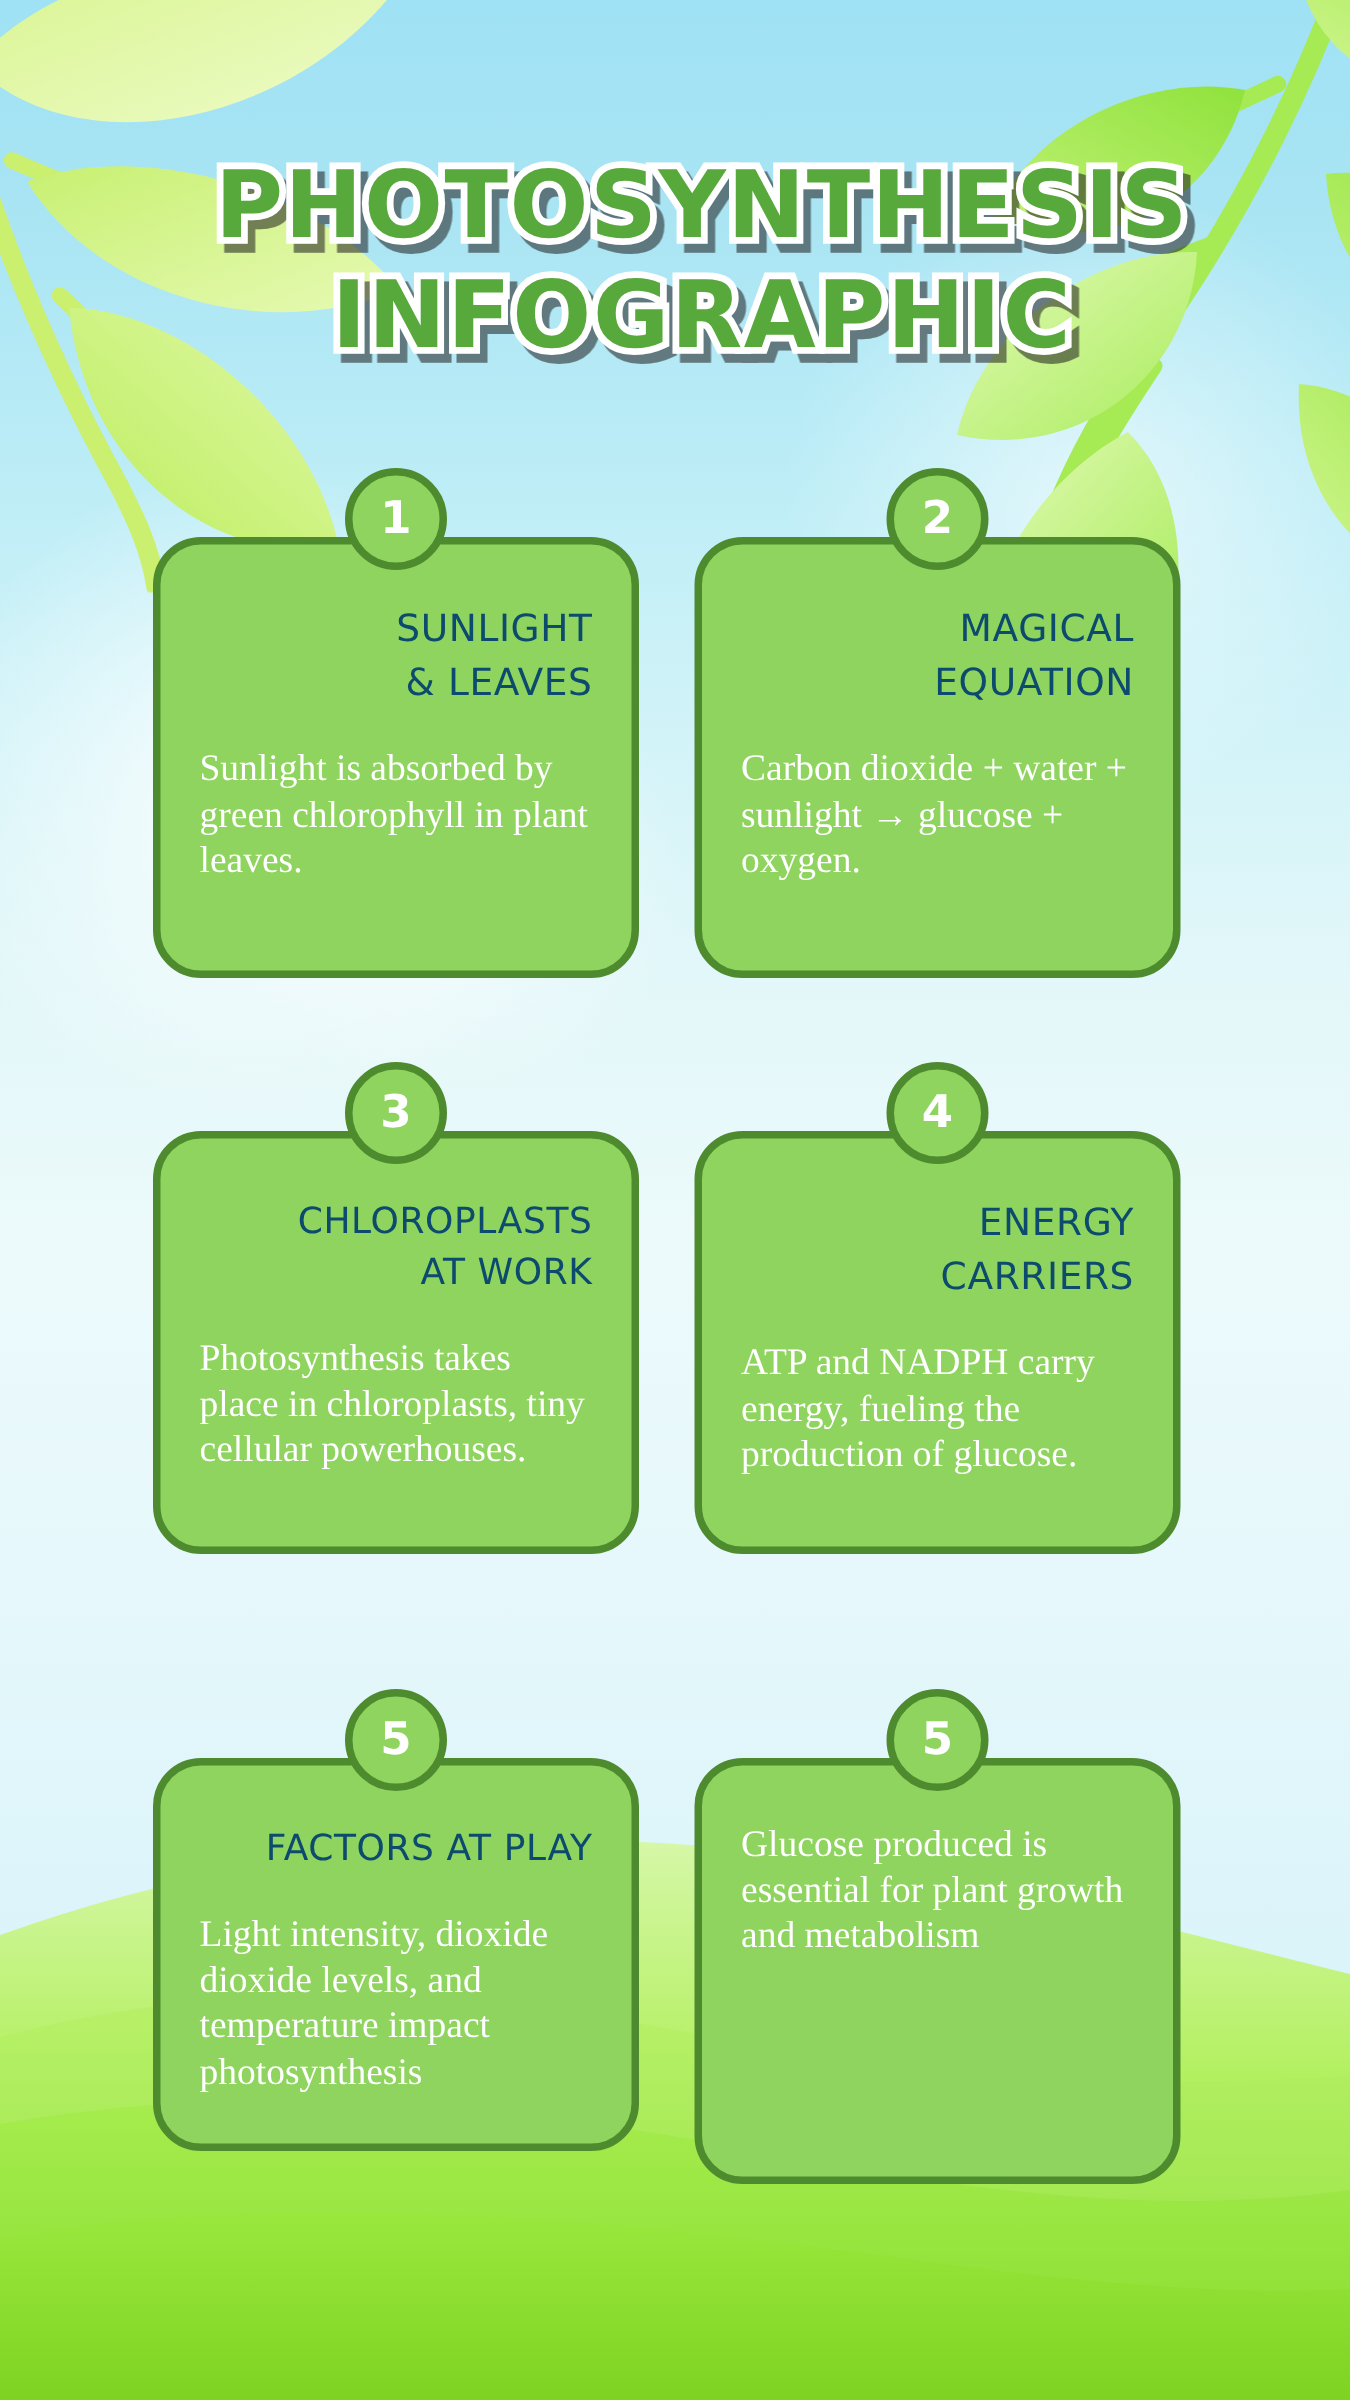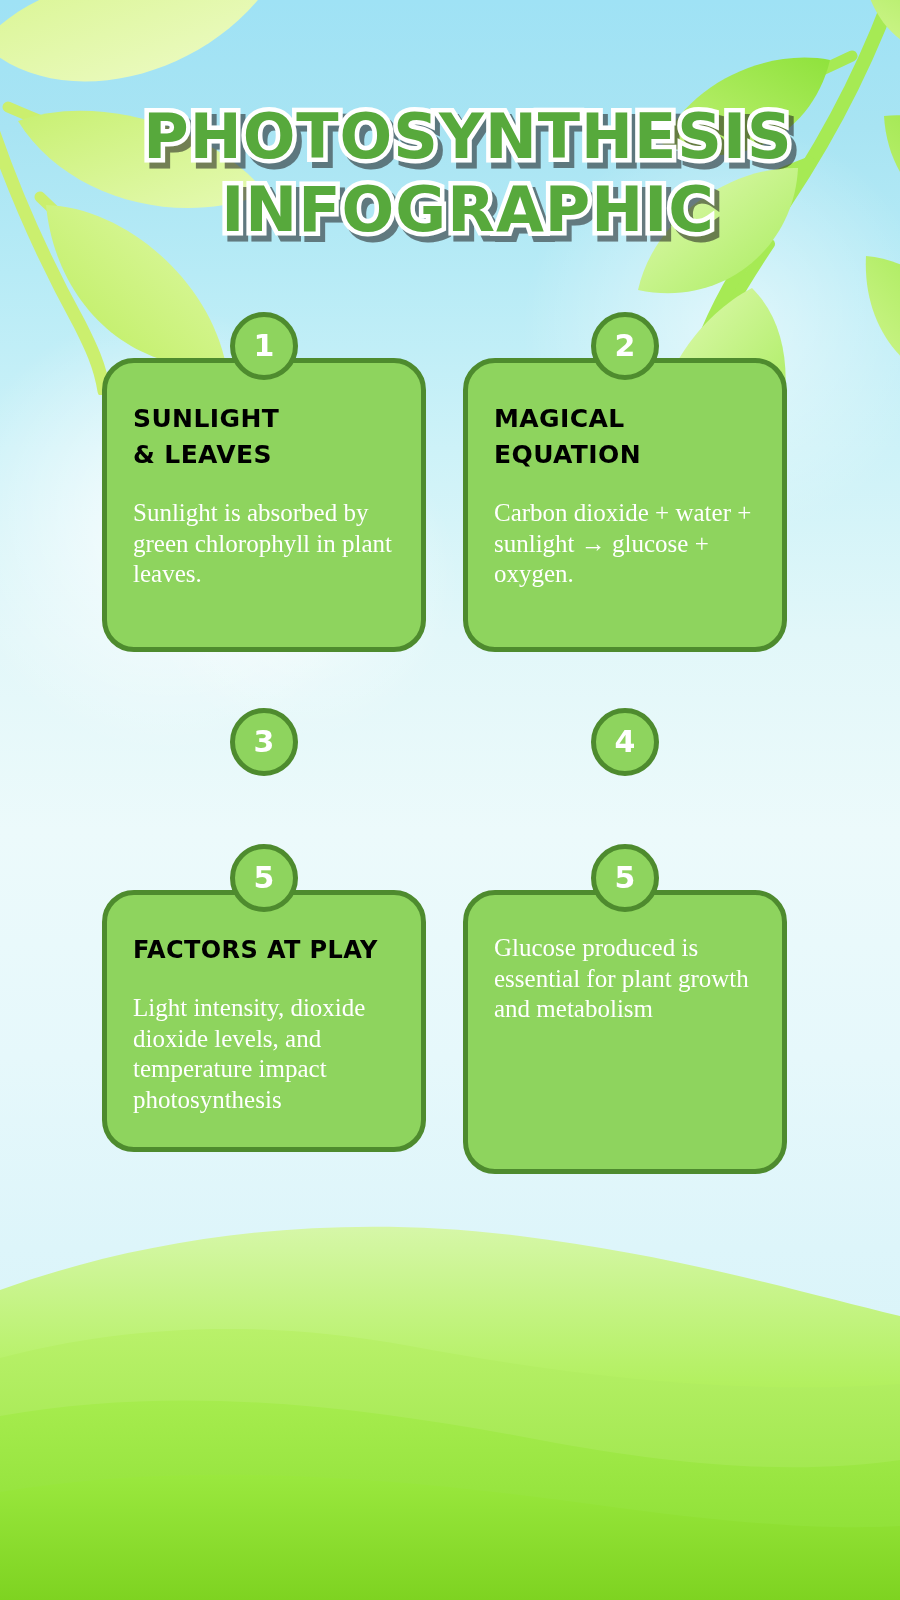--- a/index.html
+++ b/index.html
@@ -88,27 +88,27 @@
     border-radius:32px;
     padding:38px 26px 30px 26px;
     z-index:2;
   }
   .card.h1{ min-height:294px; }
   .card.h2{ min-height:282px; }
   .card.h3{ min-height:262px; }
   .card.h3b{ min-height:284px; }
 
   .card-title{
-    color:#000000;
+    color:#0c4a6e;
     font-family:"DejaVu Sans", sans-serif;
-    font-weight:700;
+    font-weight:400;
     font-size:25px;
     line-height:1.42;
     letter-spacing:.4px;
-    text-align:left;
+    text-align:right;
     margin-bottom:26px;
     white-space:pre-line;
   }
   .card-title.tight{ font-size:24px; }
 
   .card-body{
     color:#ffffff;
     font-family:Liberation Serif, serif;
     font-weight:400;
     font-size:25px;
@@ -227,23 +227,33 @@
         <div class="card-title">MAGICAL
 EQUATION</div>
         <div class="card-body">Carbon dioxide + water + sunlight → glucose + oxygen.</div>
       </div>
     </div>
   </div>
 
   <div class="row row-2">
     <div class="cardwrap">
       <div class="badge">3</div>
+      <div class="card h2">
+        <div class="card-title tight">CHLOROPLASTS
+AT WORK</div>
+        <div class="card-body">Photosynthesis takes place in chloroplasts, tiny cellular powerhouses.</div>
+      </div>
     </div>
     <div class="cardwrap">
       <div class="badge">4</div>
+      <div class="card h2">
+        <div class="card-title">ENERGY
+CARRIERS</div>
+        <div class="card-body">ATP and NADPH carry energy, fueling  the production of glucose.</div>
+      </div>
     </div>
   </div>
 
   <div class="row row-3">
     <div class="cardwrap">
       <div class="badge">5</div>
       <div class="card h3">
         <div class="card-title tight">FACTORS AT PLAY</div>
         <div class="card-body">Light intensity, dioxide dioxide levels, and temperature impact photosynthesis</div>
       </div>

